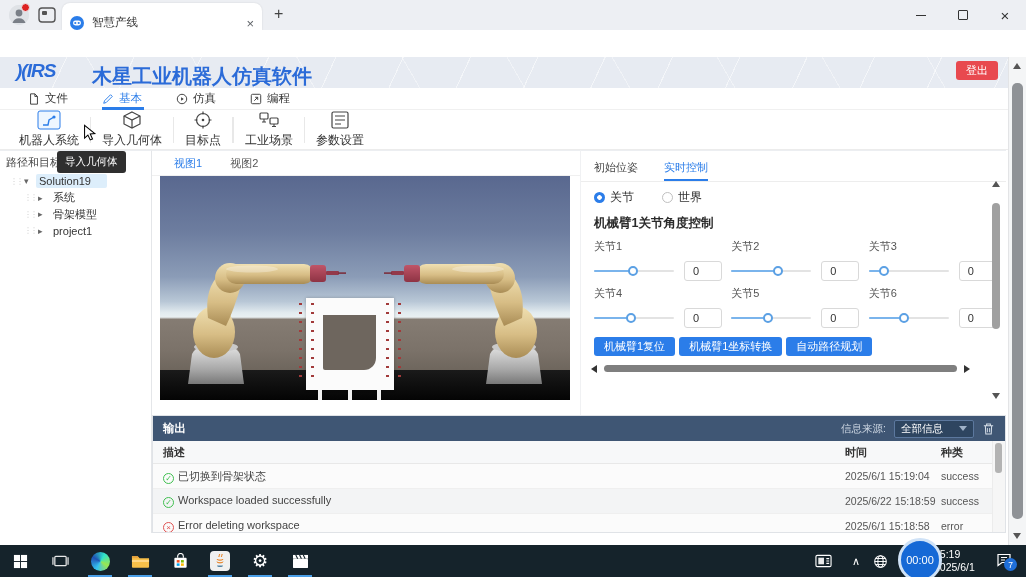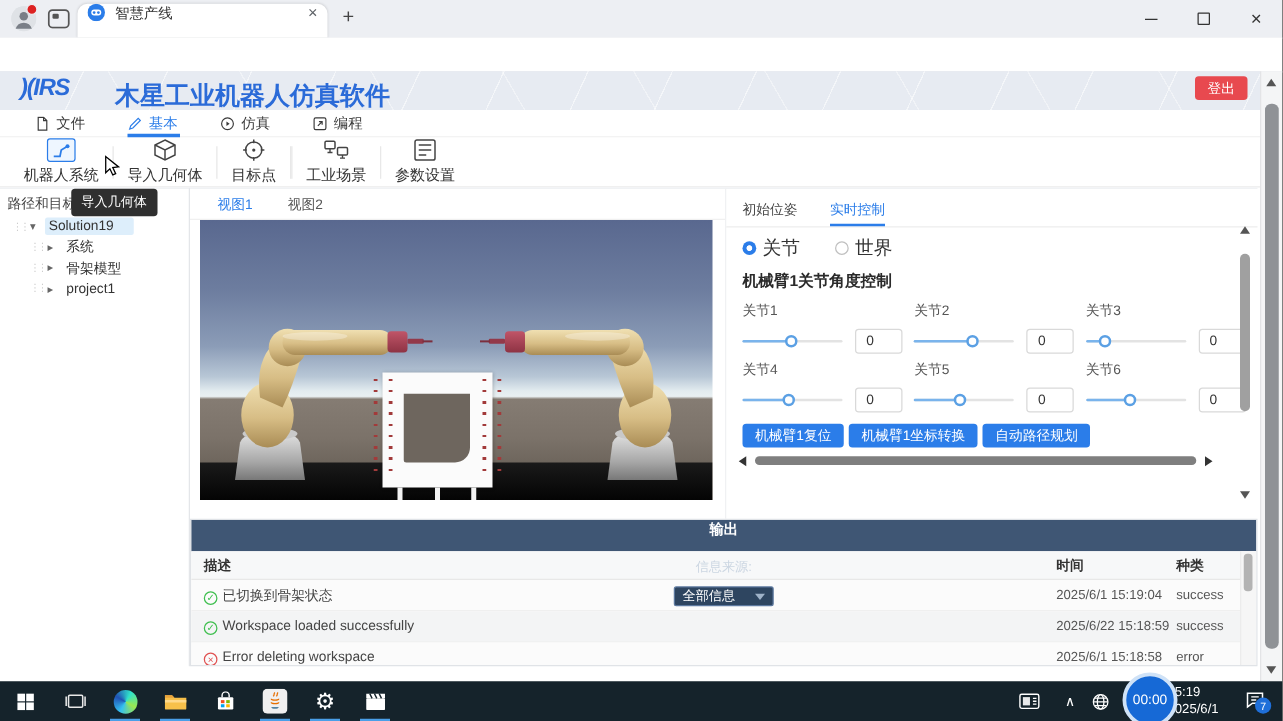--- a/index.html
+++ b/index.html
@@ -5,21 +5,21 @@
   html,body{margin:0;padding:0;background:#000;}
   .screen{position:relative;width:1026px;height:577px;background:#fff;overflow:hidden;
           font-family:"Liberation Sans",sans-serif;-webkit-font-smoothing:antialiased;}
   
   .tabstrip{position:absolute;left:0;top:0;width:1026px;height:30px;background:#edeff3;border-bottom:1px solid #dcdfe3;}
   .avatar{position:absolute;left:9px;top:5px;width:20px;height:20px;border-radius:50%;background:#dfe2e6;}
   .avatar svg{width:20px;height:20px;}
   .avatar .dot{position:absolute;right:-1px;top:-2px;width:7px;height:7px;border-radius:50%;background:#d22;border:1px solid #edeff3;}
   .ws-btn{position:absolute;left:38px;top:7px;width:18px;height:16px;}
   .tab{position:absolute;left:62px;top:3px;width:200px;height:27px;background:#fff;border-radius:8px 8px 0 0;
-       display:flex;align-items:flex-start;padding:0 8px;box-sizing:border-box;box-shadow:0 0 2px rgba(0,0,0,.12);}
+       display:flex;align-items:flex-end;padding:0 8px;box-sizing:border-box;box-shadow:0 0 2px rgba(0,0,0,.12);}
   .tab-fav{width:14px;height:14px;flex:0 0 auto;}
   .tab-title{font-size:11.5px;color:#333;margin-left:8px;flex:1;white-space:nowrap;overflow:hidden;}
   .tab-close{color:#5f6368;font-size:13px;line-height:13px;}
   .newtab{position:absolute;left:274px;top:5px;font-size:16px;color:#444;}
   .winctl{position:absolute;top:0;height:30px;width:42px;display:flex;align-items:center;justify-content:center;color:#333;}
   .wc-min{right:84px;} .wc-res{right:42px;} .wc-close{right:0;font-size:15px;}
   .wc-min i{display:block;width:10px;border-top:1.3px solid #333;}
   .wc-res i{display:block;width:8px;height:8px;border:1.2px solid #333;border-radius:1px;}
   .addrstrip{position:absolute;left:0;top:30px;width:1026px;height:27px;background:#fff;border-bottom:1px solid #e2e4e8;}
   .nav-ic{position:absolute;top:33px;font-size:14px;color:#3a3a3a;}
@@ -80,21 +80,21 @@
   .leg{position:absolute;top:92px;width:4px;height:16px;background:#f2f2f2;}
   
   .rightpanel{position:absolute;left:580px;top:150px;width:426px;height:265px;background:#fff;border-top:1px solid #eceef1;
               border-left:1px solid #f0f1f3;box-sizing:border-box;}
   .rp-tabs{display:flex;gap:26px;padding:9px 0 0 13px;font-size:11px;color:#444;height:21px;border-bottom:1px solid #ededed;}
   .rp-tab{position:relative;padding-bottom:6px;}
   .rp-tab.active{color:#2b7de9;}
   .rp-tab.active::after{content:"";position:absolute;left:0;right:0;bottom:0;height:2px;background:#2b7de9;}
   .arm-tabs{display:flex;gap:24px;padding:7px 0 6px 13px;font-size:11.5px;color:#555;border-bottom:1px solid #f4f4f4;}
   .arm-tab.active{color:#2b7de9;}
-  .modes{display:flex;gap:28px;padding:7px 13px 2px;font-size:15px;color:#333;align-items:center;}
+  .modes{display:flex;gap:28px;padding:7px 13px 2px;font-size:12px;color:#333;align-items:center;}
   .mode{display:flex;align-items:center;gap:5px;}
   .radio{width:11px;height:11px;border-radius:50%;border:1px solid #c0c0c0;box-sizing:border-box;background:#fff;}
   .radio.sel{border:none;background:radial-gradient(circle,#fff 0 2px,#2b7de9 2.6px);}
   .rp-heading{padding:7px 13px 2px;font-size:12.5px;font-weight:bold;color:#2a2a2a;}
   .joints{display:grid;grid-template-columns:repeat(3,1fr);padding:0 8px 0 13px;column-gap:8px;}
   .j-label{font-size:11px;color:#555;margin:5px 0 7px;}
   .j-ctl{display:flex;align-items:center;gap:10px;}
   .slider{position:relative;width:80px;height:12px;}
   .track{position:absolute;left:0;right:0;top:5px;height:2px;background:#e3e3e3;border-radius:1px;}
   .fill{height:2px;background:#7ab4ec;border-radius:1px;}
@@ -108,21 +108,21 @@
   .tri{width:0;height:0;}
   .tri-l{border-top:4px solid transparent;border-bottom:4px solid transparent;border-right:6px solid #333;}
   .tri-r{border-top:4px solid transparent;border-bottom:4px solid transparent;border-left:6px solid #333;}
   .tri-u{border-left:4px solid transparent;border-right:4px solid transparent;border-bottom:6px solid #555;}
   .tri-d{border-left:4px solid transparent;border-right:4px solid transparent;border-top:6px solid #555;}
   .vscroll{position:absolute;right:4px;top:30px;bottom:16px;width:12px;}
   .vs-up{position:absolute;top:0;left:2px;} .vs-down{position:absolute;bottom:0;left:2px;}
   .vs-thumb{position:absolute;top:22px;left:2px;width:8px;height:126px;background:#a0a0a0;border-radius:4px;}
   
   .outputpanel{position:absolute;left:152px;top:415px;width:854px;height:118px;background:#fff;border:1px solid #e0e3e7;box-sizing:border-box;overflow:hidden;}
-  .out-header{height:25px;background:#3f5674;display:flex;align-items:center;padding:0 10px;gap:8px;flex-direction:column;}
+  .out-header{height:25px;background:#3f5674;display:flex;align-items:center;padding:0 10px;gap:8px;}
   .out-title{color:#fff;font-size:11.5px;font-weight:bold;}
   .out-sp{flex:1;}
   .src-label{color:#ccd6e2;font-size:10.5px;}
   .src-select{width:80px;height:18px;background:#2e4560;border:1px solid #5c789e;border-radius:2px;color:#fff;font-size:10.5px;
               display:flex;align-items:center;justify-content:space-between;padding:0 6px;box-sizing:border-box;}
   .src-caret{border-left:4px solid transparent;border-right:4px solid transparent;border-top:5px solid #9fb2c8;}
   .out-cols{height:22px;background:#f7f8f9;border-bottom:1px solid #e8e8e8;display:grid;grid-template-columns:1fr 96px 50px;
             align-items:center;padding:0 14px 0 10px;font-size:11px;font-weight:bold;color:#333;}
   .out-row{display:grid;grid-template-columns:1fr 96px 50px;height:24px;align-items:center;padding:0 14px 0 10px;
            border-bottom:1px solid #efefef;font-size:11px;color:#444;}

